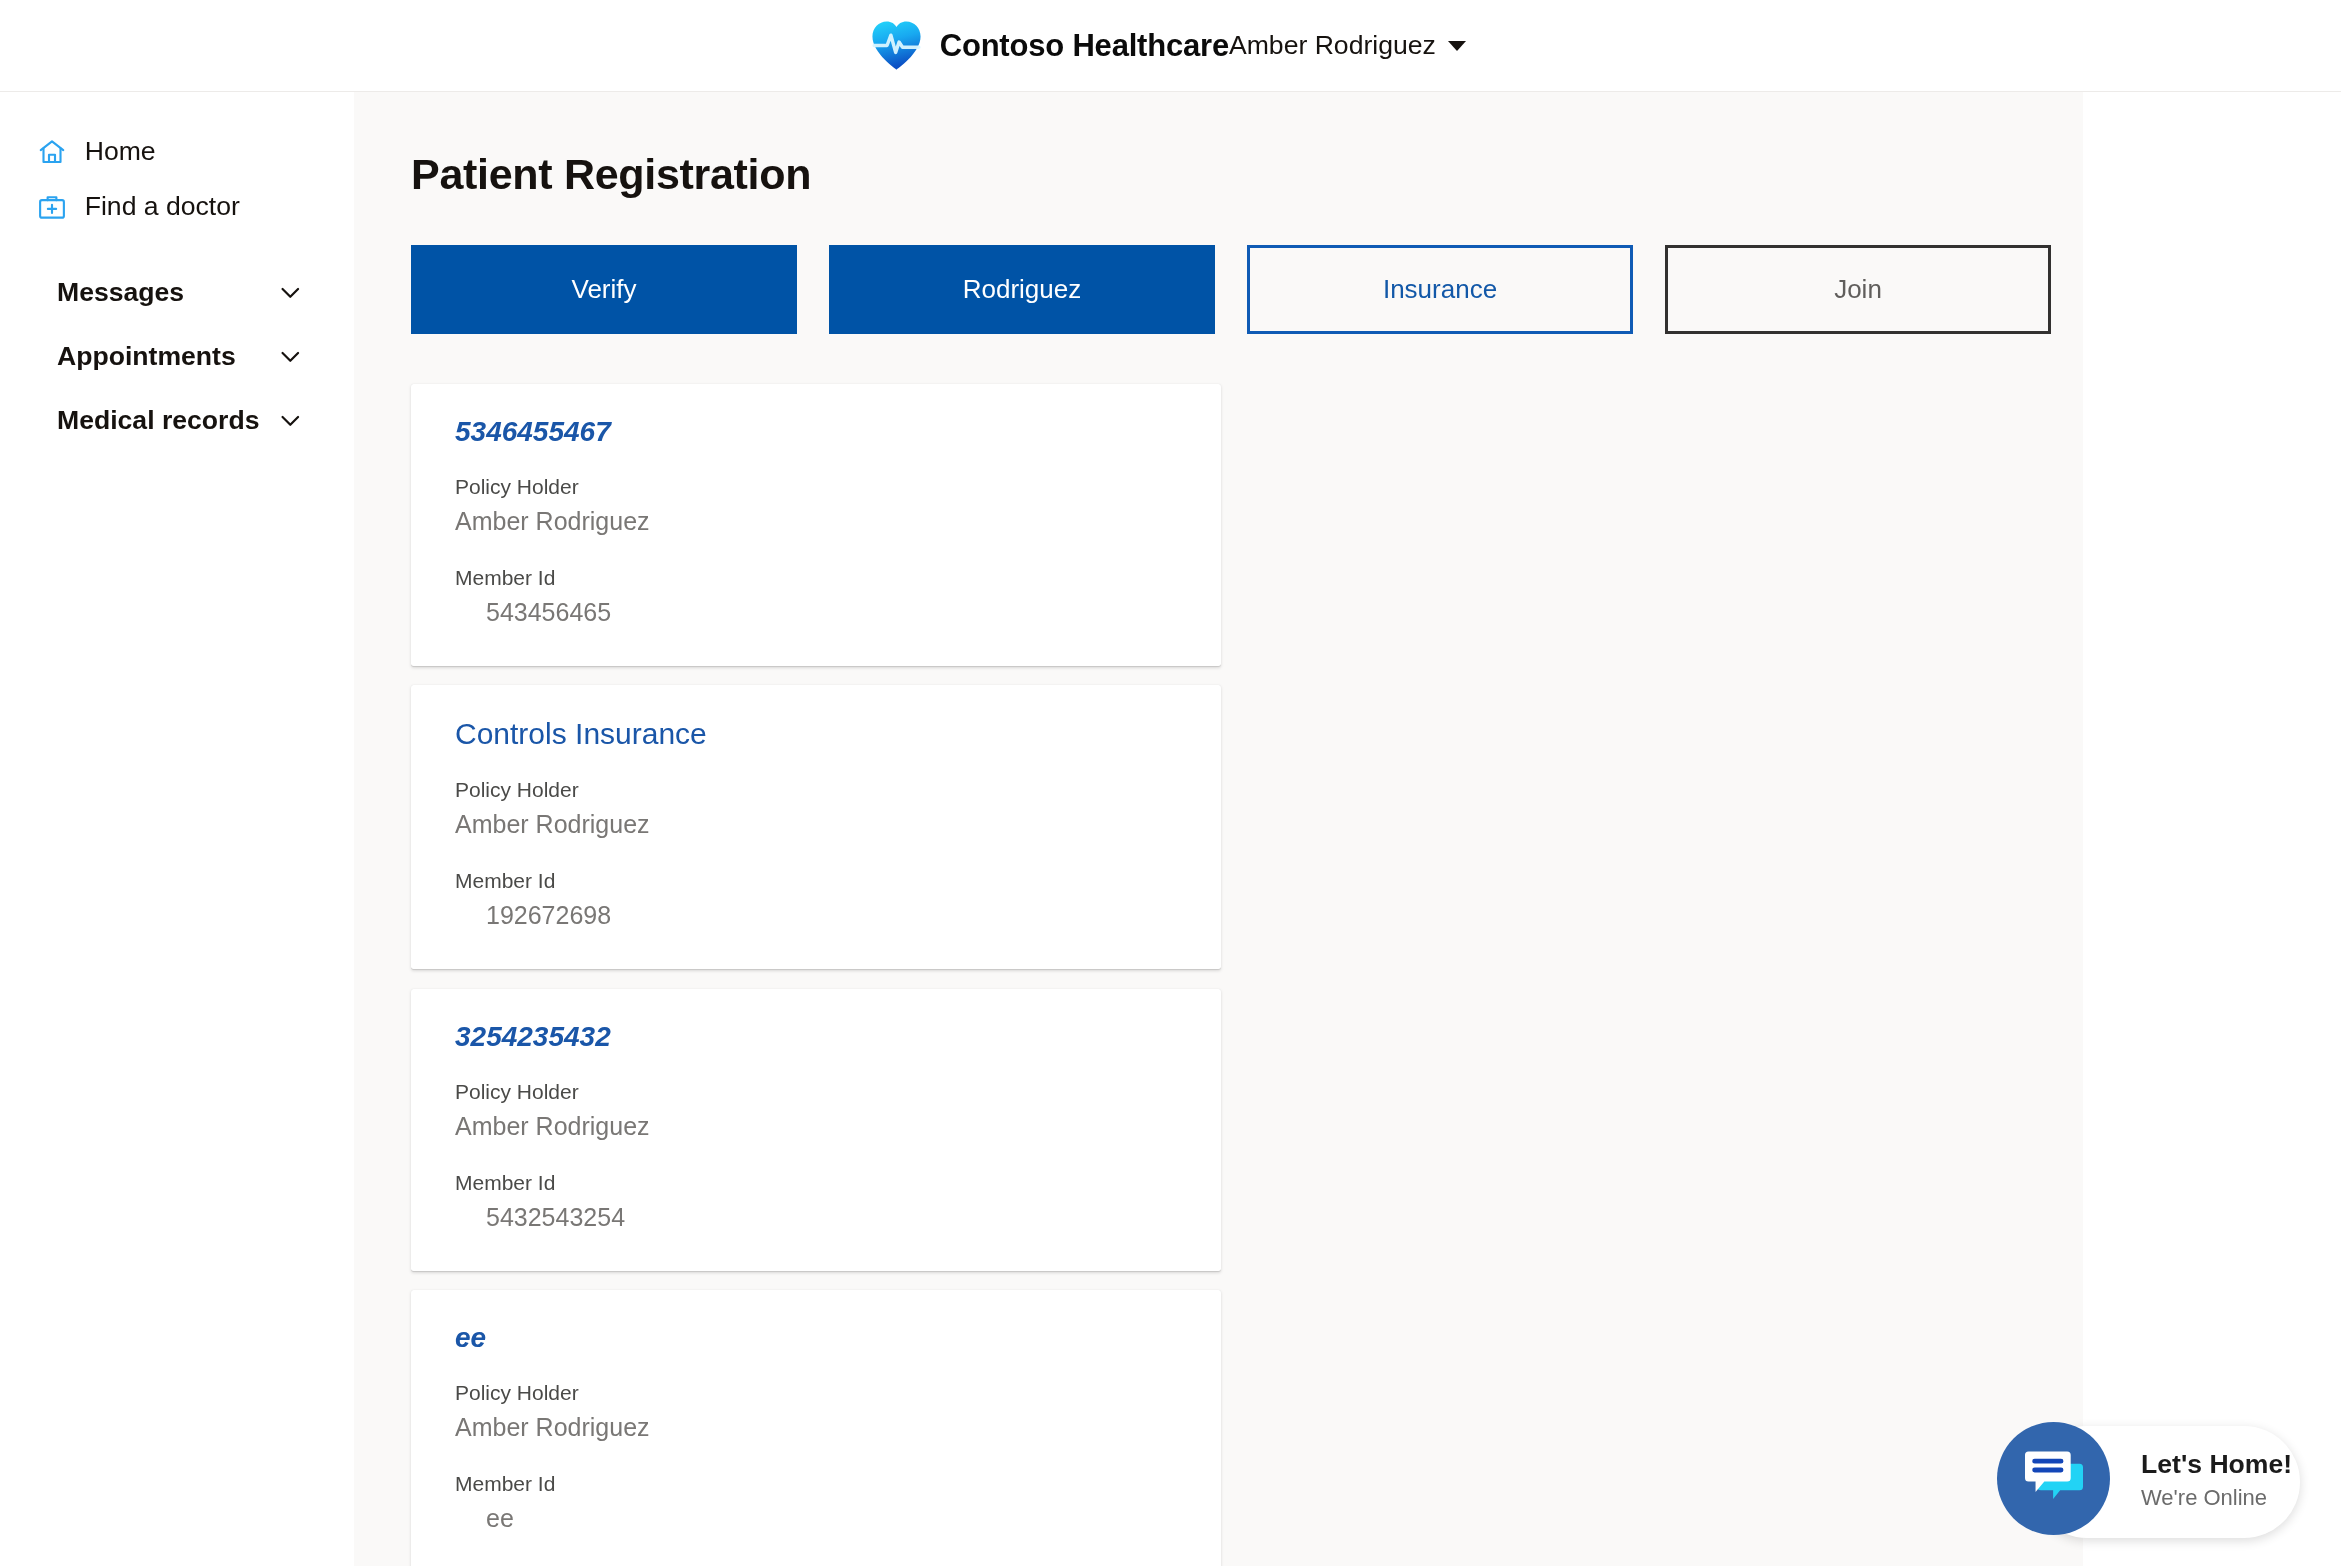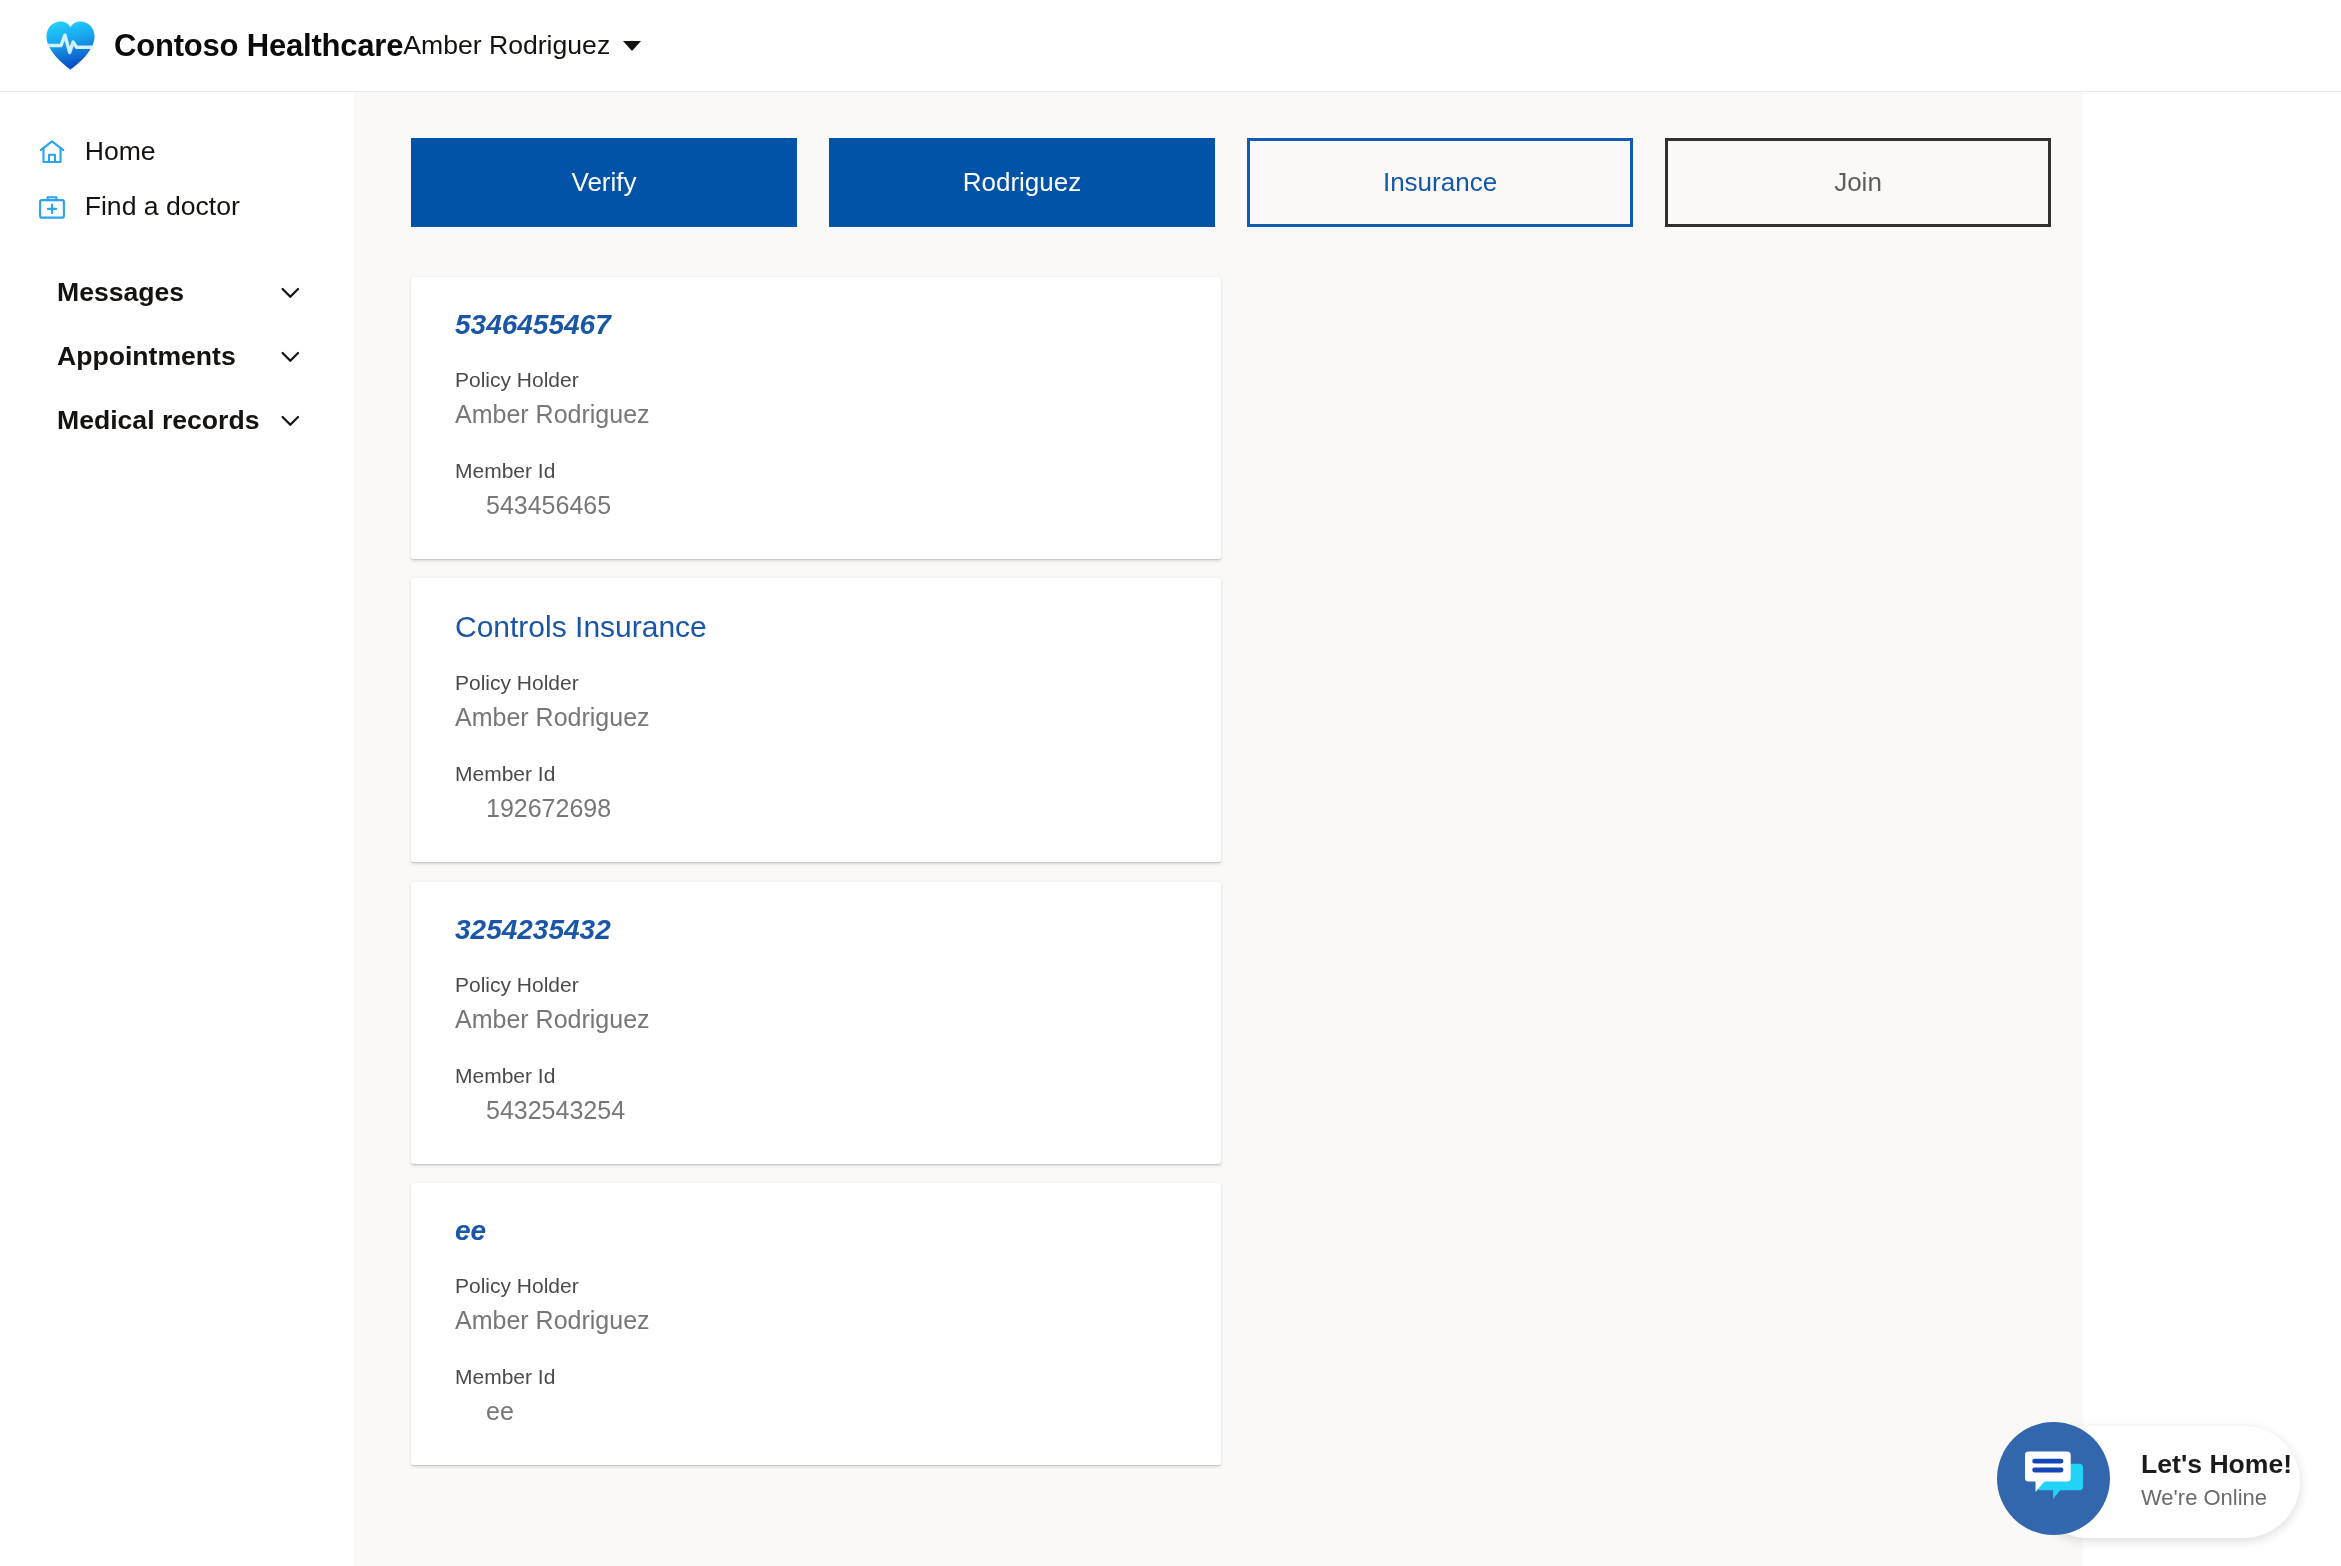--- a/index.html
+++ b/index.html
@@ -19,21 +19,21 @@
   .app-header {
     position: absolute;
     top: 0; left: 0;
     width: 2342px;
     height: 92px;
     background: #ffffff;
     border-bottom: 0.9px solid #edebe9;
     box-sizing: border-box;
     display: flex;
     align-items: center;
-    justify-content: flex-start;
+    justify-content: center;
   }
   .brand {
     display: flex;
     align-items: center;
     gap: 16px;
     padding-left: 43px;
   }
   .brand-logo {
     width: 55px;
     height: 55px;
@@ -321,20 +321,21 @@
       <svg width="26.6" height="26.6" viewBox="0 0 24 24" fill="none" stroke="#16120f" stroke-width="2" stroke-linecap="round" stroke-linejoin="round">
           <path d="M5 9 L12 16 L19 9"></path>
         </svg>
     </span>
   </div>
 
 </nav>
 
 <main class="content">
 
+  <h1 class="page-title">Patient Registration</h1>
 
   <div class="tabs">
     <button class="tab filled">Verify</button>
     <button class="tab filled">Rodriguez</button>
     <button class="tab outline-blue">Insurance</button>
     <button class="tab outline-dark">Join</button>
   </div>
 
   <div class="card-stack">
 

